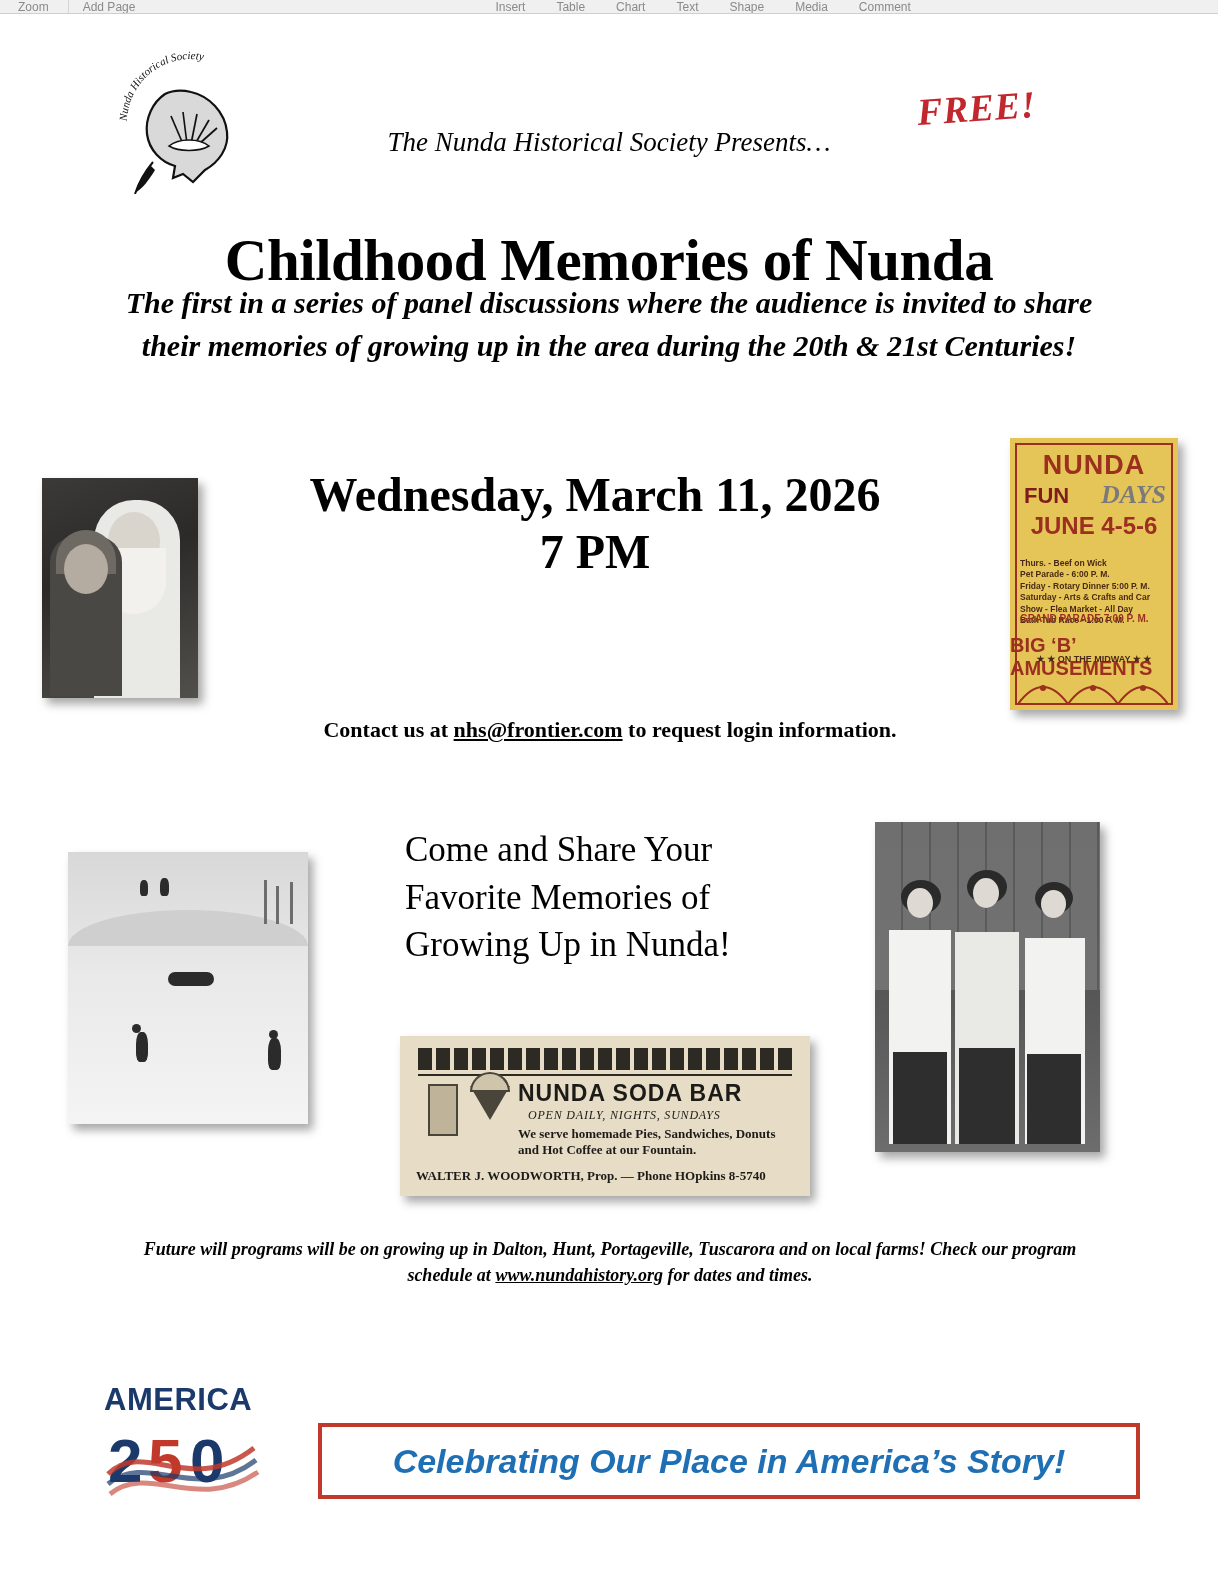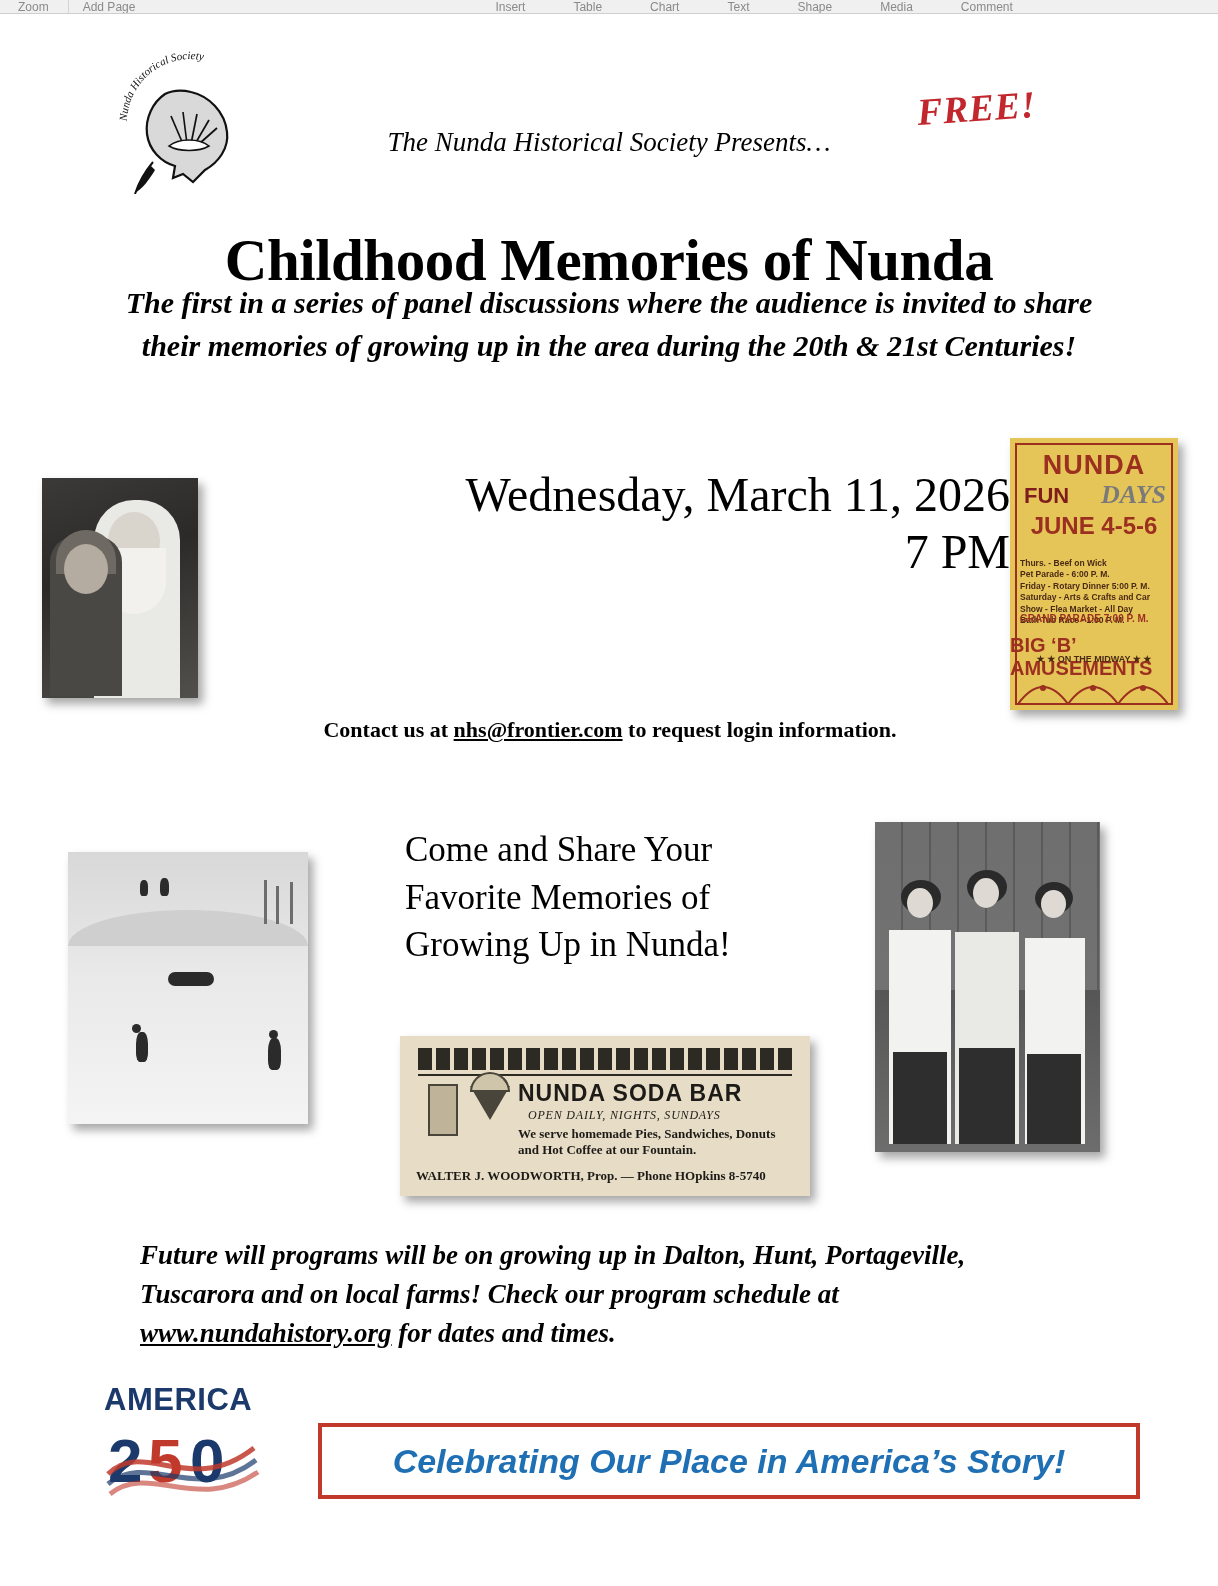--- a/index.html
+++ b/index.html
@@ -16,21 +16,21 @@
     position: absolute; top: 0; left: 0;
     width: 1218px; height: 14px;
     background: #f0f0f0;
     border-bottom: 1px solid #cfcfcf;
     display: flex; align-items: flex-end;
     font-family: "Liberation Sans", sans-serif;
     font-size: 12px; color: #8a8a8a;
     overflow: hidden;
   }
   .toolbar .tb-left { display: flex; gap: 34px; padding-left: 18px; }
-  .toolbar .tb-right { display: flex; gap: 48px; margin-left: 360px; }
+  .toolbar .tb-right { display: flex; gap: 31px; margin-left: 360px; }
   .toolbar span { line-height: 12px; white-space: nowrap; }
   .tb-sep {
     position: absolute; left: 68px; top: 0; width: 1px; height: 14px;
     background: #d4d4d4;
   }
 
   
   .page {
     position: absolute; top: 14px; left: 0;
     width: 1218px; height: 1572px;
@@ -76,22 +76,22 @@
     position: absolute; left: 104px; width: 1010px; top: 268px;
     text-align: center;
     font-size: 30px; font-style: italic; font-weight: bold;
     line-height: 1.42;
     color: #000;
   }
 
   
   .event {
     position: absolute; left: 180px; width: 830px; top: 452px;
-    text-align: right;
-    font-size: 48px; font-weight: normal;
+    text-align: center;
+    font-size: 48px; font-weight: bold;
     line-height: 1.19;
     color: #000;
   }
 
   
   .zoominfo {
     position: absolute; left: 120px; width: 980px; top: 700px;
     text-align: center;
     font-size: 22px; font-weight: bold;
     line-height: 1.45;
@@ -103,22 +103,22 @@
   .cta {
     position: absolute; left: 405px; width: 430px; top: 812px;
     font-size: 35px;
     line-height: 1.36;
     color: #000;
   }
 
   
   .future {
     position: absolute; left: 140px; width: 940px; top: 1222px;
-    text-align: left;
-    font-size: 27px; font-style: italic; font-weight: bold;
+    text-align: center;
+    font-size: 18px; font-style: italic; font-weight: bold;
     line-height: 1.45;
     color: #000;
   }
   .future u { text-decoration: underline; }
 
   
   .photo {
     position: absolute;
     background: #ddd;
     box-shadow: 5px 6px 9px rgba(0,0,0,0.35);

